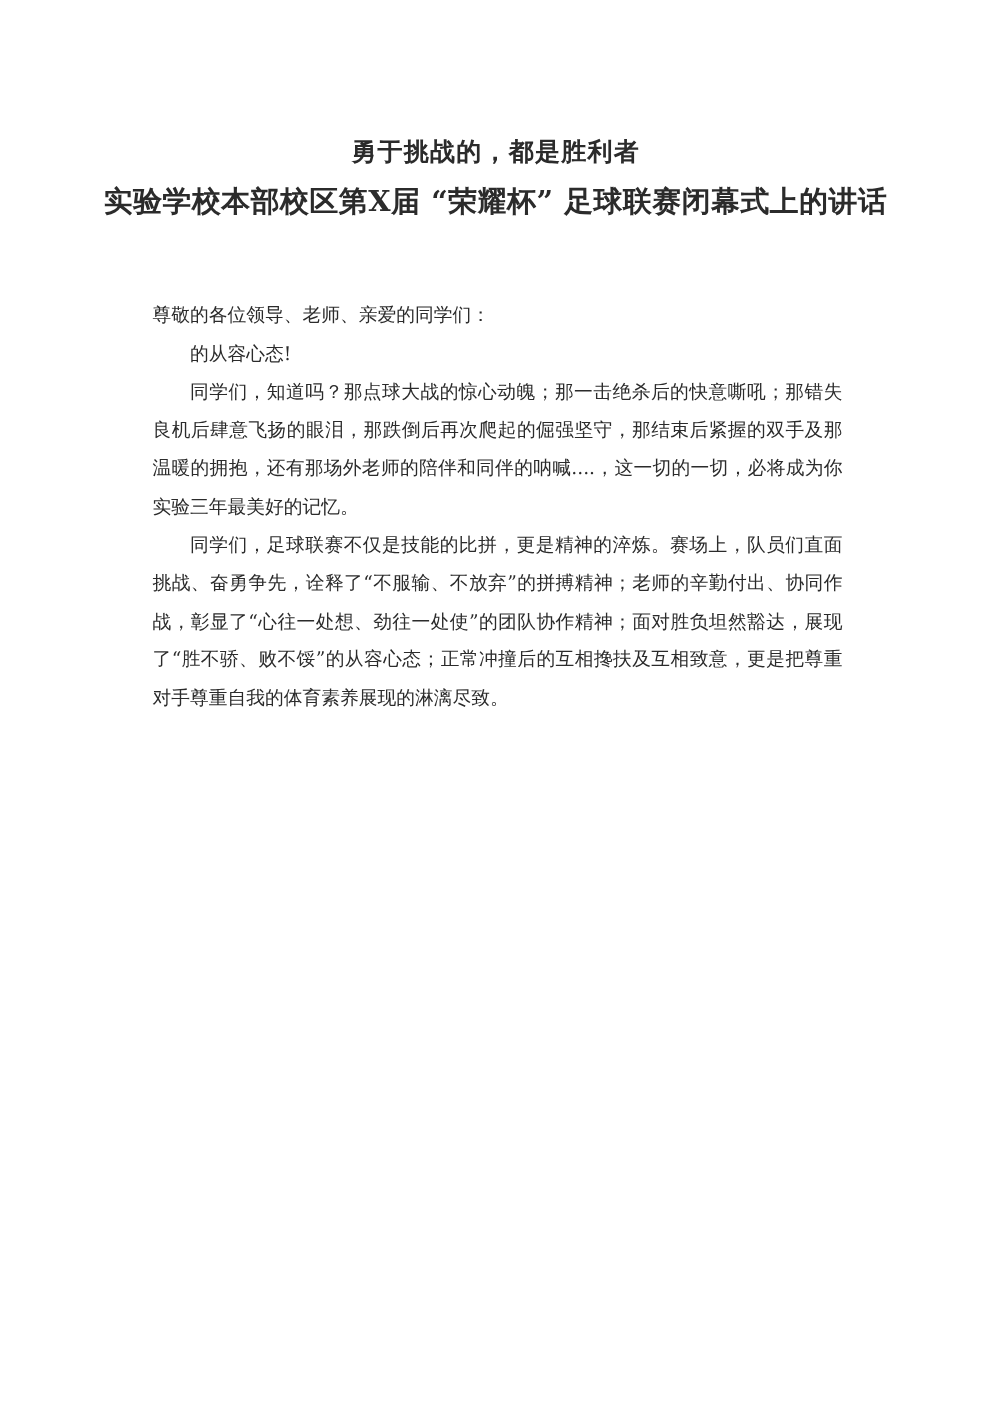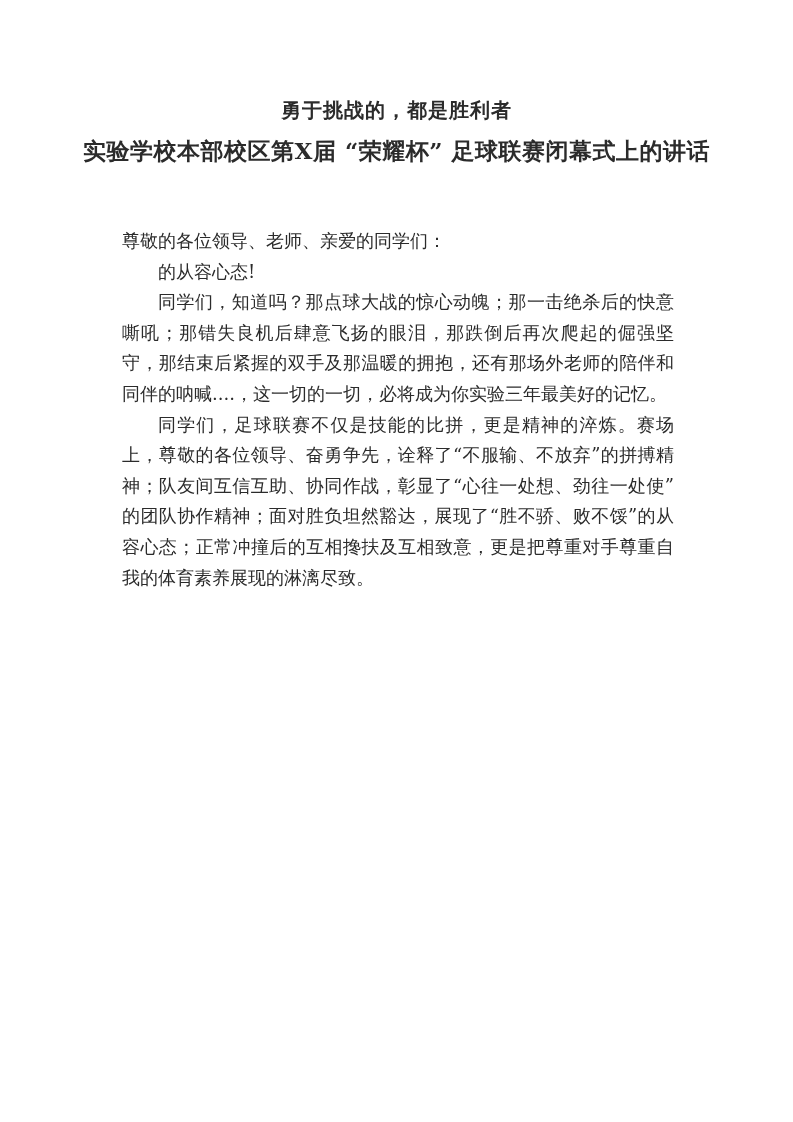--- a/index.html
+++ b/index.html
@@ -9,21 +9,21 @@
   }
 
   body {
     font-family: "DejaVu Serif", "Liberation Serif", serif;
   }
 
   .page {
     position: relative;
     width: 793px;
     height: 1001px;
-    margin: 5px auto;
+    margin: 16px auto;
     background: var(--page-bg, #ffffff);
     color: var(--text-color, #2b2b2b);
     overflow: hidden;
   }
 
   .doc-head {
     padding-top: 94px;
     text-align: center;
   }
 
@@ -41,21 +41,21 @@
     line-height: 22px;
     font-weight: 700;
     letter-spacing: 0.5px;
     color: var(--text-color, #2b2b2b);
   }
 
   .doc-body {
     width: 552px;
     margin-left: 122px;
     margin-top: 64px;
-    font-size: 18px;
+    font-size: 15px;
     line-height: 30.6px;
     text-align: justify;
     text-justify: inter-ideograph;
     color: var(--text-color, #2b2b2b);
   }
 
   .doc-body p.indent {
     text-indent: 2em;
   }
 </style>
@@ -65,15 +65,15 @@
 <div class="page">
   <div class="doc-head">
     <div class="doc-title">勇于挑战的，都是胜利者</div>
     <div class="doc-subtitle">实验学校本部校区第X届 “荣耀杯” 足球联赛闭幕式上的讲话</div>
   </div>
 
   <div class="doc-body">
       <p>尊敬的各位领导、老师、亲爱的同学们：</p>
       <p class="indent">的从容心态!</p>
       <p class="indent">同学们，知道吗？那点球大战的惊心动魄；那一击绝杀后的快意嘶吼；那错失良机后肆意飞扬的眼泪，那跌倒后再次爬起的倔强坚守，那结束后紧握的双手及那温暖的拥抱，还有那场外老师的陪伴和同伴的呐喊....，这一切的一切，必将成为你实验三年最美好的记忆。</p>
-      <p class="indent">同学们，足球联赛不仅是技能的比拼，更是精神的淬炼。赛场上，尊敬的各位领导、奋勇争先，诠释了“不服输、不放弃”的拼搏精神；队友间互信互助、协同作战，彰显了“心往一处想、劲往一处使”的团队协作精神；面对胜负坦然豁达，展现了“胜不骄、败不馁”的从容心态；正常冲撞后的互相搀扶及互相致意，更是把尊重对手尊重自我的体育素养展现的淋漓尽致。</p>
+      <p class="indent">同学们，足球联赛不仅是技能的比拼，更是精神的淬炼。赛场上，队员们直面挑战、奋勇争先，诠释了“不服输、不放弃”的拼搏精神；老师的辛勤付出、协同作战，彰显了“心往一处想、劲往一处使”的团队协作精神；面对胜负坦然豁达，展现了“胜不骄、败不馁”的从容心态；正常冲撞后的互相搀扶及互相致意，更是把尊重对手尊重自我的体育素养展现的淋漓尽致。</p>
     </div>
 </div>
 
 </body></html>

